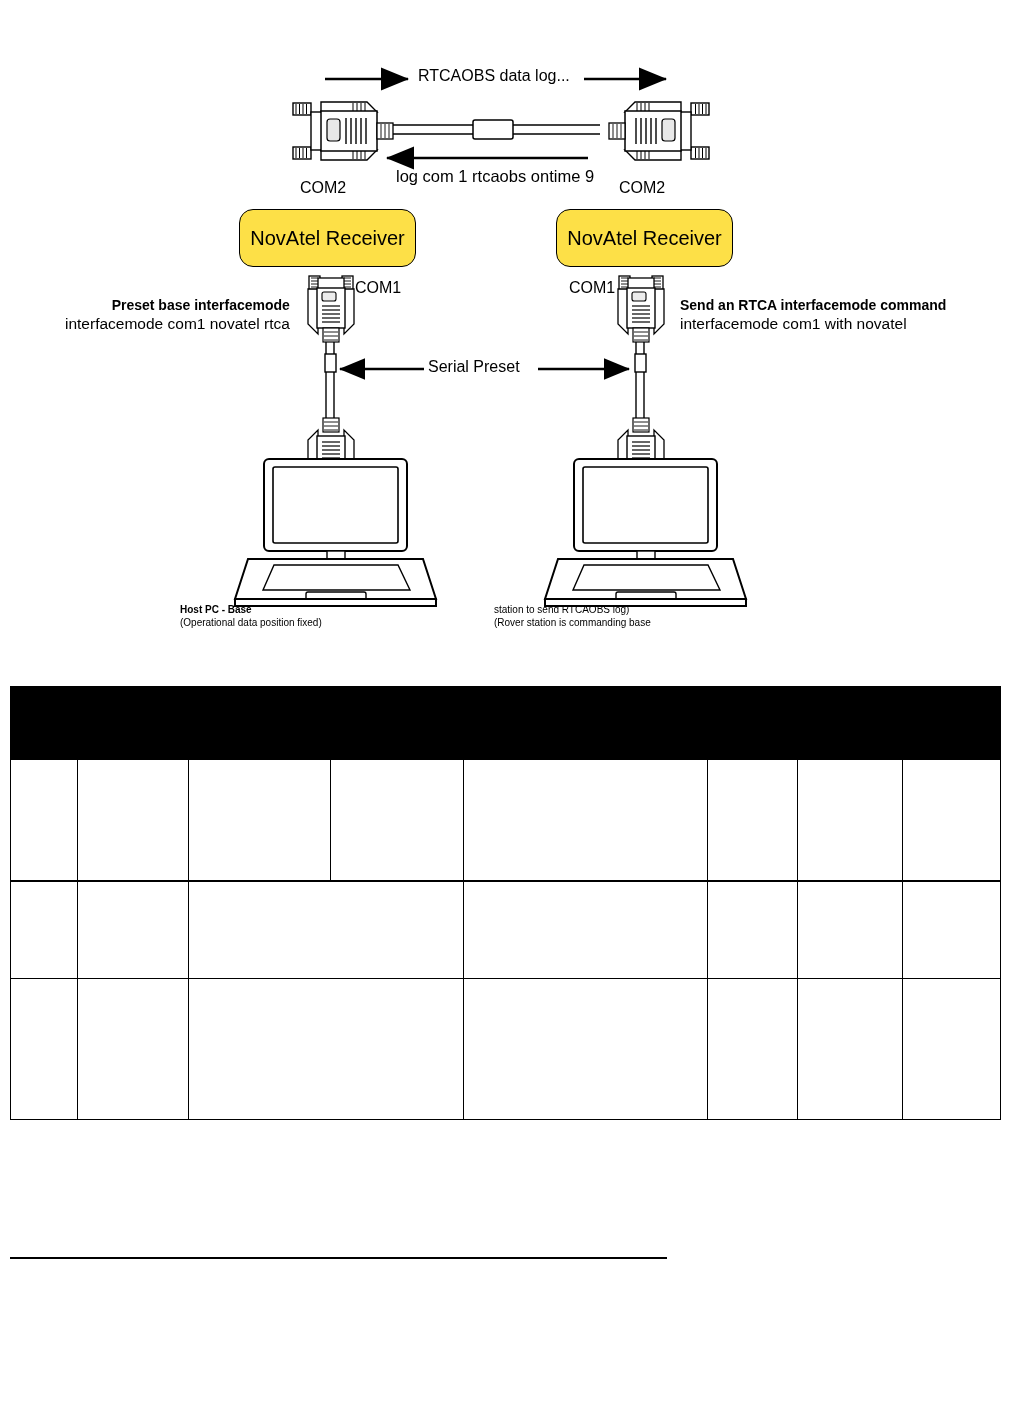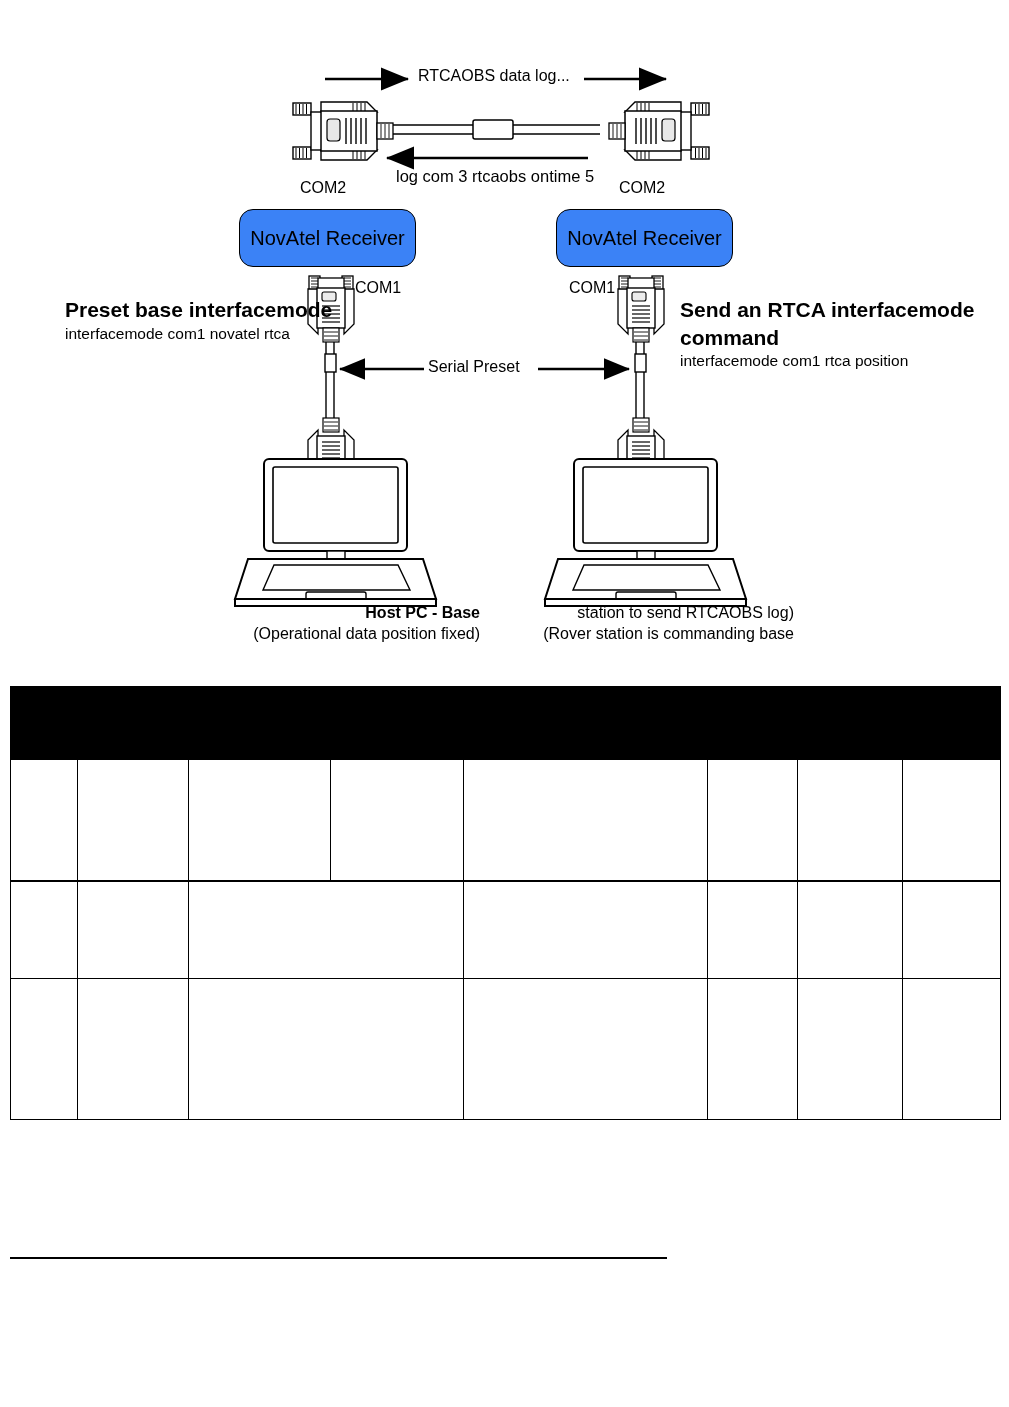--- a/index.html
+++ b/index.html
@@ -8,35 +8,35 @@
     font-family:"Liberation Sans", sans-serif;
     color:#000;
     -webkit-font-smoothing:antialiased;
   }
 
   
   #diagram{position:absolute;left:0;top:0;width:1009px;height:680px;}
 
   .recv{
     position:absolute;
-    background:#3b82f6;
+    background:#fde047;
     border:1.6px solid #000;
     border-radius:14px;
     display:flex;align-items:center;justify-content:center;
     font-size:20px;
     box-sizing:border-box;
   }
 
   .lbl{position:absolute;font-size:16px;white-space:nowrap;}
   .lbl-sm{position:absolute;font-size:16.5px;white-space:nowrap;}
 
   .cmdblock{position:absolute;font-size:15.5px;line-height:1.32;}
-  .cmdblock .hd{font-weight:bold;font-size:21px;}
-
-  .caption{position:absolute;text-align:right;font-size:16px;line-height:1.3;}
+  .cmdblock .hd{font-weight:bold;font-size:14px;text-align:right;}
+
+  .caption{position:absolute;text-align:left;font-size:10px;line-height:1.3;}
   .caption .hd{font-weight:bold;}
 
   
   #tablewrap{position:absolute;left:10px;top:686px;width:990px;}
   table.grid{
     border-collapse:collapse;
     table-layout:fixed;
     width:990px;
     border:1.8px solid #000;
   }
@@ -218,36 +218,36 @@
   </svg>
 
   <div class="recv" style="left:239px;top:209px;width:177px;height:58px;">
     <span>NovAtel Receiver</span>
   </div>
   <div class="recv" style="left:556px;top:209px;width:177px;height:58px;">
     <span>NovAtel Receiver</span>
   </div>
 
   <div class="lbl" style="left:418px;top:67px;">RTCAOBS data log...</div>
-  <div class="lbl-sm" style="left:396px;top:167px;">log com 3 rtcaobs ontime 5</div>
+  <div class="lbl-sm" style="left:396px;top:167px;">log com 1 rtcaobs ontime 9</div>
   <div class="lbl" style="left:428px;top:358px;">Serial Preset</div>
 
   <div class="lbl" style="left:300px;top:179px;">COM2</div>
   <div class="lbl" style="left:619px;top:179px;">COM2</div>
   <div class="lbl" style="left:355px;top:279px;">COM1</div>
   <div class="lbl" style="left:569px;top:279px;">COM1</div>
 
   <div class="cmdblock" style="left:65px;top:296px;">
     <div class="hd">Preset base interfacemode</div>
     <div>interfacemode com1 novatel rtca</div>
   </div>
 
   <div class="cmdblock" style="left:680px;top:296px;">
     <div class="hd">Send an RTCA interfacemode command</div>
-    <div>interfacemode com1 rtca position</div>
+    <div>interfacemode com1 with novatel</div>
   </div>
 
   <div class="caption" style="left:180px;top:603px;width:300px;">
     <div class="hd">Host PC - Base</div>
     <div>(Operational data position fixed)</div>
   </div>
 
   <div class="caption" style="left:494px;top:603px;width:300px;">
     <div>station to send RTCAOBS log)</div>
     <div>(Rover station is commanding base</div>

